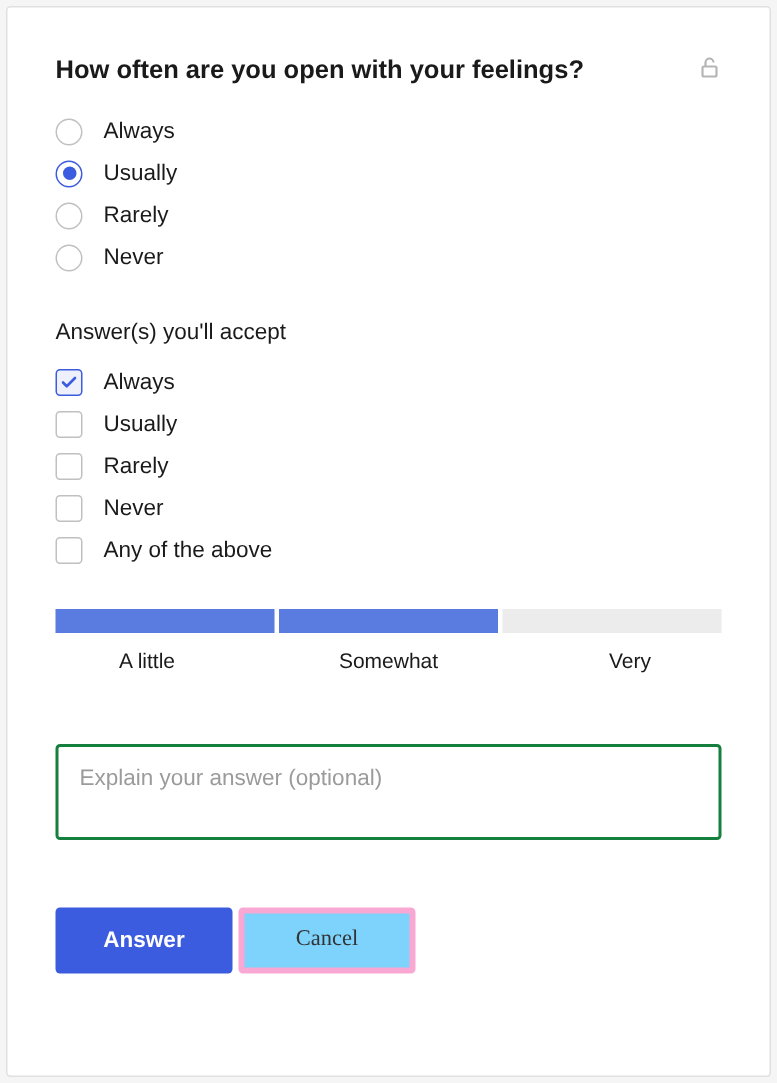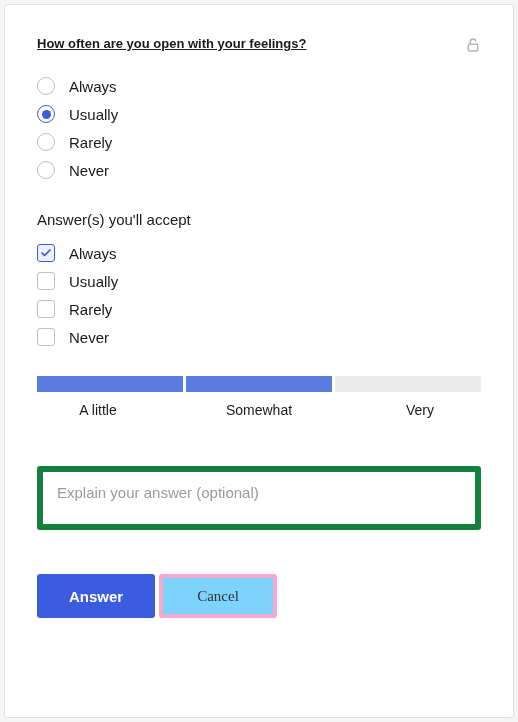--- a/index.html
+++ b/index.html
@@ -21,26 +21,25 @@
     padding: 30px 32px 32px 32px;
     position: relative;
   }
   .question-header {
     display: flex;
     justify-content: space-between;
     align-items: flex-start;
     margin-bottom: 20px;
   }
   .question-title {
-    font-size: 13px;
+    font-size: 17px;
     font-weight: 700;
     color: #1a1a1a;
     line-height: 1.4;
     max-width: 360px;
-    text-decoration: underline;
   }
   .lock-icon {
     color: #b5b5b5;
     margin-top: 2px;
   }
   .radio-group {
     margin-bottom: 32px;
   }
   .radio-item {
     display: flex;
@@ -136,21 +135,21 @@
   }
   .importance-label {
     flex: 1;
     text-align: center;
     font-size: 14px;
     color: #1a1a1a;
   }
   .explain-input {
     width: 100%;
     height: 64px;
-    border: 6px solid #15803d;
+    border: 2px solid #15803d;
     border-radius: 3px;
     padding: 12px 14px;
     font-size: 15px;
     font-family: inherit;
     resize: none;
     margin-bottom: 40px;
     color: #333;
   }
   .explain-input::placeholder {
     color: #9b9b9b;
@@ -239,20 +238,26 @@
         
       </span>
       <span class="checkbox-label">Rarely</span>
     </div>
     <div class="checkbox-item">
       <span class="checkbox-box">
         
       </span>
       <span class="checkbox-label">Never</span>
     </div>
+    <div class="checkbox-item">
+      <span class="checkbox-box">
+        
+      </span>
+      <span class="checkbox-label">Any of the above</span>
+    </div>
   </div>
 
   <div class="importance-section">
     <div class="importance-bar">
       <div class="importance-seg active"></div>
       <div class="importance-seg active"></div>
       <div class="importance-seg"></div>
     </div>
     <div class="importance-labels">
       <div class="importance-label">A little</div>

